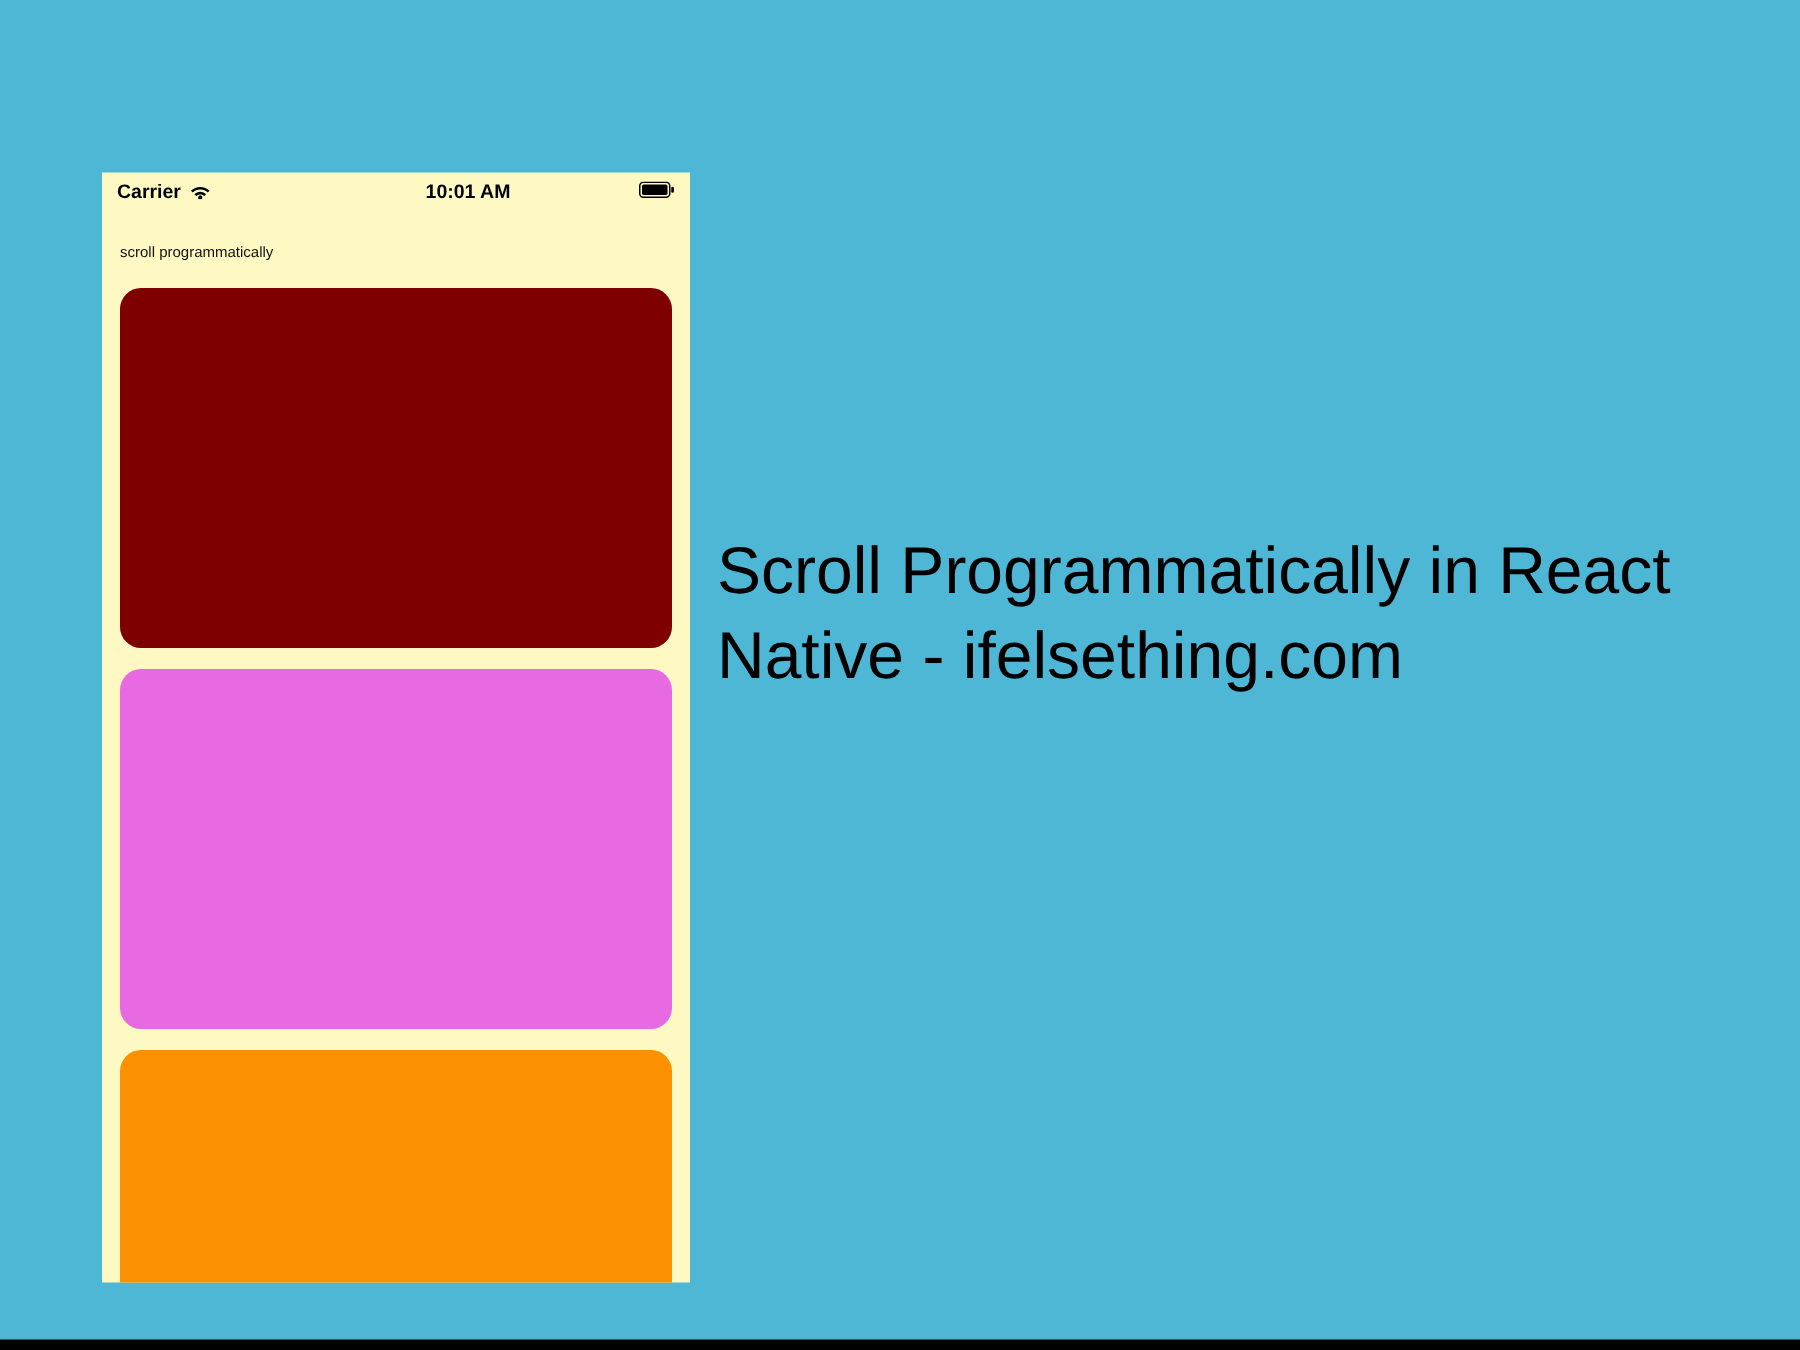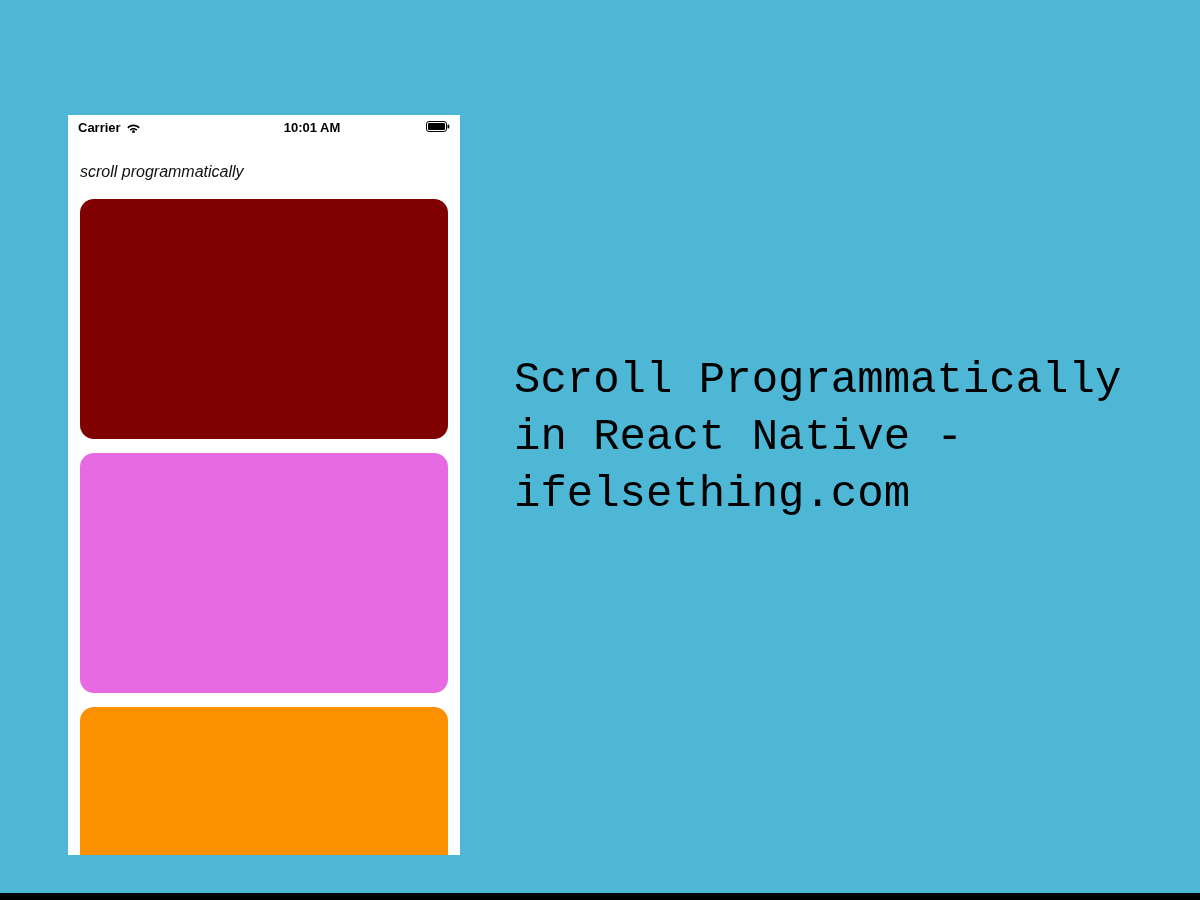--- a/index.html
+++ b/index.html
@@ -17,21 +17,21 @@
     width: 1200px;
     height: 893px;
     background: #4fb7d6;
   }
   .phone-frame {
     position: absolute;
     left: 68px;
     top: 115px;
     width: 392px;
     height: 740px;
-    background: #ffffff;
+    background: #fef9c3;
     overflow: hidden;
   }
   .status-bar {
     display: flex;
     align-items: center;
     justify-content: space-between;
     height: 24px;
     padding: 0 10px;
     font-size: 13px;
     font-weight: 600;
@@ -53,22 +53,21 @@
   .wifi-icon svg { display: block; }
   .battery-icon svg { display: block; }
   .header-text {
     padding: 14px 12px 0 12px;
     font-style: italic;
     font-size: 14px;
     color: #111;
   }
   .subheader-text {
     padding: 24px 12px 0 12px;
-    font-style: italic;
-    font-size: 16px;
+    font-size: 10px;
     color: #111;
   }
   .scroll-button {
     display: block;
     width: 100%;
     text-align: center;
     font-size: 16px;
     color: #1f7cff;
     background: transparent;
     border: none;
@@ -80,24 +79,24 @@
     display: flex;
     flex-direction: column;
     gap: 14px;
   }
   .block {
     height: 240px;
     border-radius: 14px;
   }
   .title-text {
     position: absolute;
-    left: 514px;
+    left: 478px;
     top: 352px;
     width: 680px;
-    font-family: Liberation Mono, monospace;
+    font-family: Liberation Sans, sans-serif;
     font-size: 44px;
     line-height: 1.3;
     color: #000;
     font-weight: 400;
   }
 </style>
 </head>
 <body>
 
 <div class="canvas">

